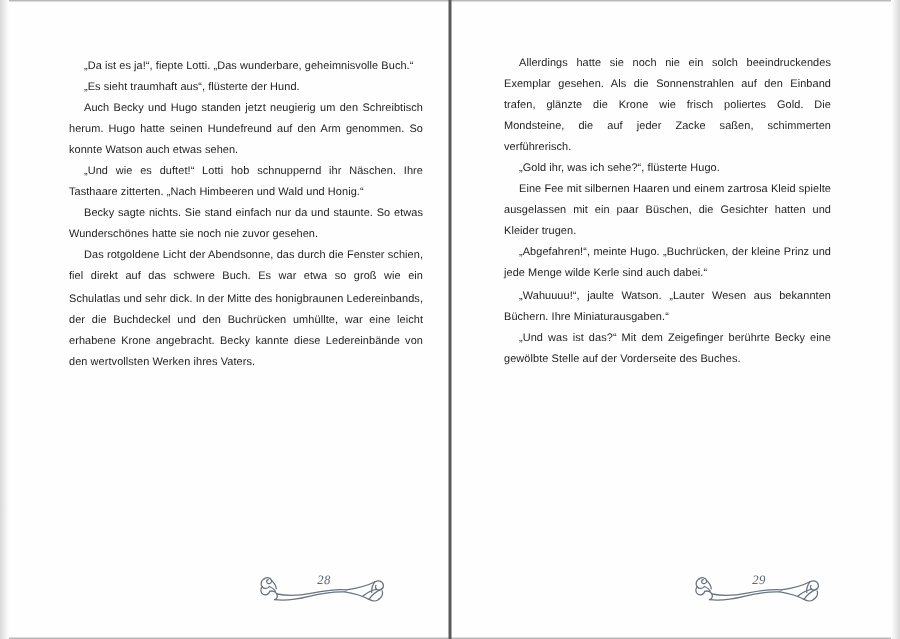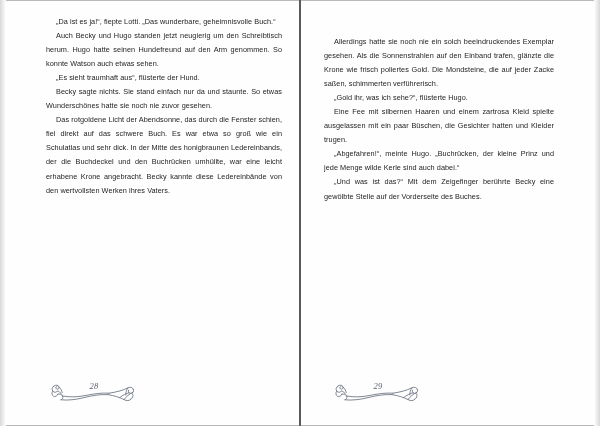--- a/index.html
+++ b/index.html
@@ -51,27 +51,27 @@
     box-sizing: border-box;
     background: #fefefe;
     display: flex;
     flex-direction: column;
   }
 
   .page.left {
     border-top: 1px solid #b9b9b9;
     border-bottom: 1px solid #b9b9b9;
     border-left: 1px solid #cfcfcf;
-    padding: 14px 18px 8px 45px;
+    padding: 36px 18px 8px 45px;
   }
   .page.right {
     border-top: 1px solid #b9b9b9;
     border-bottom: 1px solid #b9b9b9;
     border-right: 1px solid #cfcfcf;
-    padding: 34px 45px 8px 24px;
+    padding: 34px 45px 8px 36px;
   }
 
   
   #gutter {
     position: absolute;
     left: 299px;
     top: 0;
     bottom: 0;
     width: 2px;
     background: #5a5a5a;
@@ -92,21 +92,21 @@
     color: #1d1d1d;
     text-indent: 10px;
     letter-spacing: 0.05px;
     -webkit-font-smoothing: antialiased;
   }
 
   .footer {
     flex: 0 0 auto;
     display: flex;
     align-items: center;
-    justify-content: flex-start;
+    justify-content: flex-end;
     height: 46px;
   }
   .page.left .footer { padding-right: 18px; }
   .page.right .footer { padding-left: 6px; }
 
   .ornament {
     position: relative;
     width: 96px;
     height: 30px;
     display: block;
@@ -131,22 +131,23 @@
   }
 </style>
 </head>
 <body>
 
 <div id="spread">
 
   <div class="page left">
     <div class="textblock">
         <p class="para">„Da ist es ja!“, fiepte Lotti. „Das wunderbare, geheimnisvolle Buch.“</p>
+        <p class="para">„Es sieht traumhaft aus“, flüsterte der Hund.</p>
         <p class="para">Auch Becky und Hugo standen jetzt neugierig um den Schreibtisch herum. Hugo hatte seinen Hundefreund auf den Arm genommen. So konnte Watson auch etwas sehen.</p>
-        <p class="para">„Es sieht traumhaft aus“, flüsterte der Hund.</p>
+        <p class="para">„Und wie es duftet!“ Lotti hob schnuppernd ihr Näschen. Ihre Tasthaare zitterten. „Nach Himbeeren und Wald und Honig.“</p>
         <p class="para">Becky sagte nichts. Sie stand einfach nur da und staunte. So etwas Wunderschönes hatte sie noch nie zuvor gesehen.</p>
         <p class="para">Das rotgoldene Licht der Abendsonne, das durch die Fenster schien, fiel direkt auf das schwere Buch. Es war etwa so groß wie ein Schulatlas und sehr dick. In der Mitte des honigbraunen Ledereinbands, der die Buchdeckel und den Buchrücken umhüllte, war eine leicht erhabene Krone angebracht. Becky kannte diese Ledereinbände von den wertvollsten Werken ihres Vaters.</p>
       </div>
     <div class="footer">
       <div class="ornament">
         <svg viewBox="0 0 96 30" xmlns="http://www.w3.org/2000/svg" aria-hidden="true">
           <g fill="none" stroke="#6a7380" stroke-width="0.85" stroke-linecap="round" stroke-linejoin="round">
 
             <path d="M8 7 C10 5.5 12.5 6 13 8 C13.4 9.8 11.6 10.6 10.4 9.8 C9.4 9.1 9.6 7.6 10.8 7.5"></path>
             <path d="M8 7 C6 8 5.5 10.5 6.8 12.2 C8 13.8 10.6 13.6 11.6 12"></path>
@@ -173,20 +174,21 @@
   </div>
 
   <div id="gutter"></div>
 
   <div class="page right">
     <div class="textblock">
         <p class="para">Allerdings hatte sie noch nie ein solch beeindruckendes Exemplar gesehen. Als die Sonnenstrahlen auf den Einband trafen, glänzte die Krone wie frisch poliertes Gold. Die Mondsteine, die auf jeder Zacke saßen, schimmerten verführerisch.</p>
         <p class="para">„Gold ihr, was ich sehe?“, flüsterte Hugo.</p>
         <p class="para">Eine Fee mit silbernen Haaren und einem zartrosa Kleid spielte ausgelassen mit ein paar Büschen, die Gesichter hatten und Kleider trugen.</p>
         <p class="para">„Abgefahren!“, meinte Hugo. „Buchrücken, der kleine Prinz und jede Menge wilde Kerle sind auch dabei.“</p>
+        <p class="para">„Wahuuuu!“, jaulte Watson. „Lauter Wesen aus bekannten Büchern. Ihre Miniaturausgaben.“</p>
         <p class="para">„Und was ist das?“ Mit dem Zeigefinger berührte Becky eine gewölbte Stelle auf der Vorderseite des Buches.</p>
       </div>
     <div class="footer">
       <div class="ornament">
         <svg viewBox="0 0 96 30" xmlns="http://www.w3.org/2000/svg" aria-hidden="true">
           <g fill="none" stroke="#6a7380" stroke-width="0.85" stroke-linecap="round" stroke-linejoin="round">
             <path d="M8 7 C10 5.5 12.5 6 13 8 C13.4 9.8 11.6 10.6 10.4 9.8 C9.4 9.1 9.6 7.6 10.8 7.5"></path>
             <path d="M8 7 C6 8 5.5 10.5 6.8 12.2 C8 13.8 10.6 13.6 11.6 12"></path>
             <path d="M6.8 12.2 C5.4 13.6 5.6 16.2 7.4 17.2 C9.2 18.2 11.4 17 11.8 15.2"></path>
             <path d="M11.8 15.2 C13.6 14.6 15.8 15.4 16.6 17 C17.4 18.6 16.6 20.4 15 20.8"></path>

